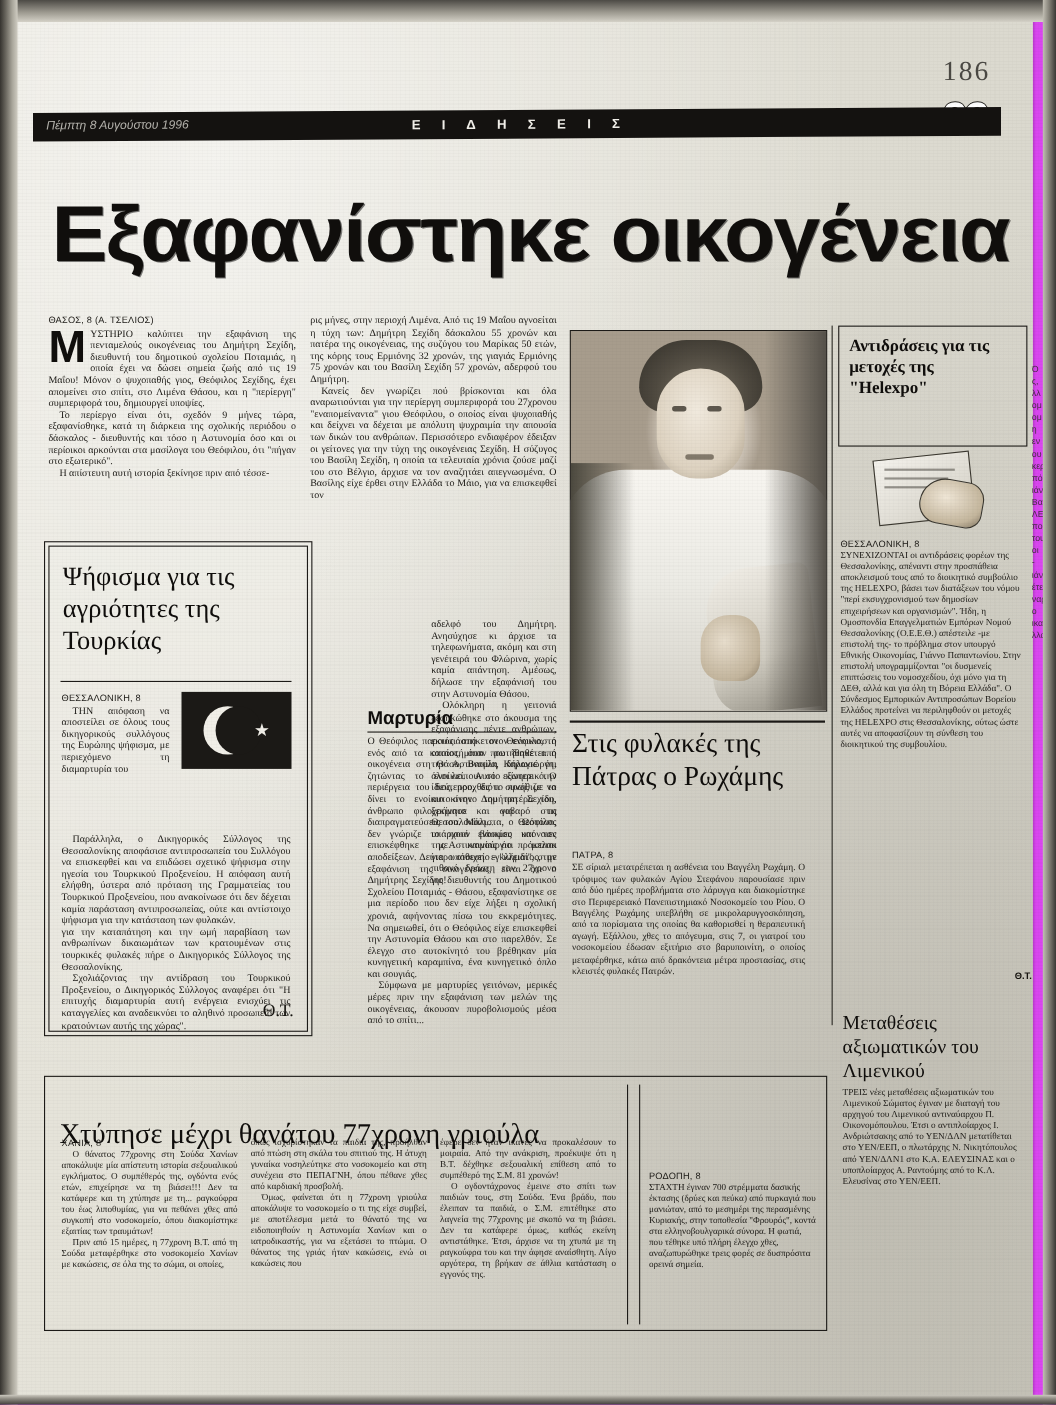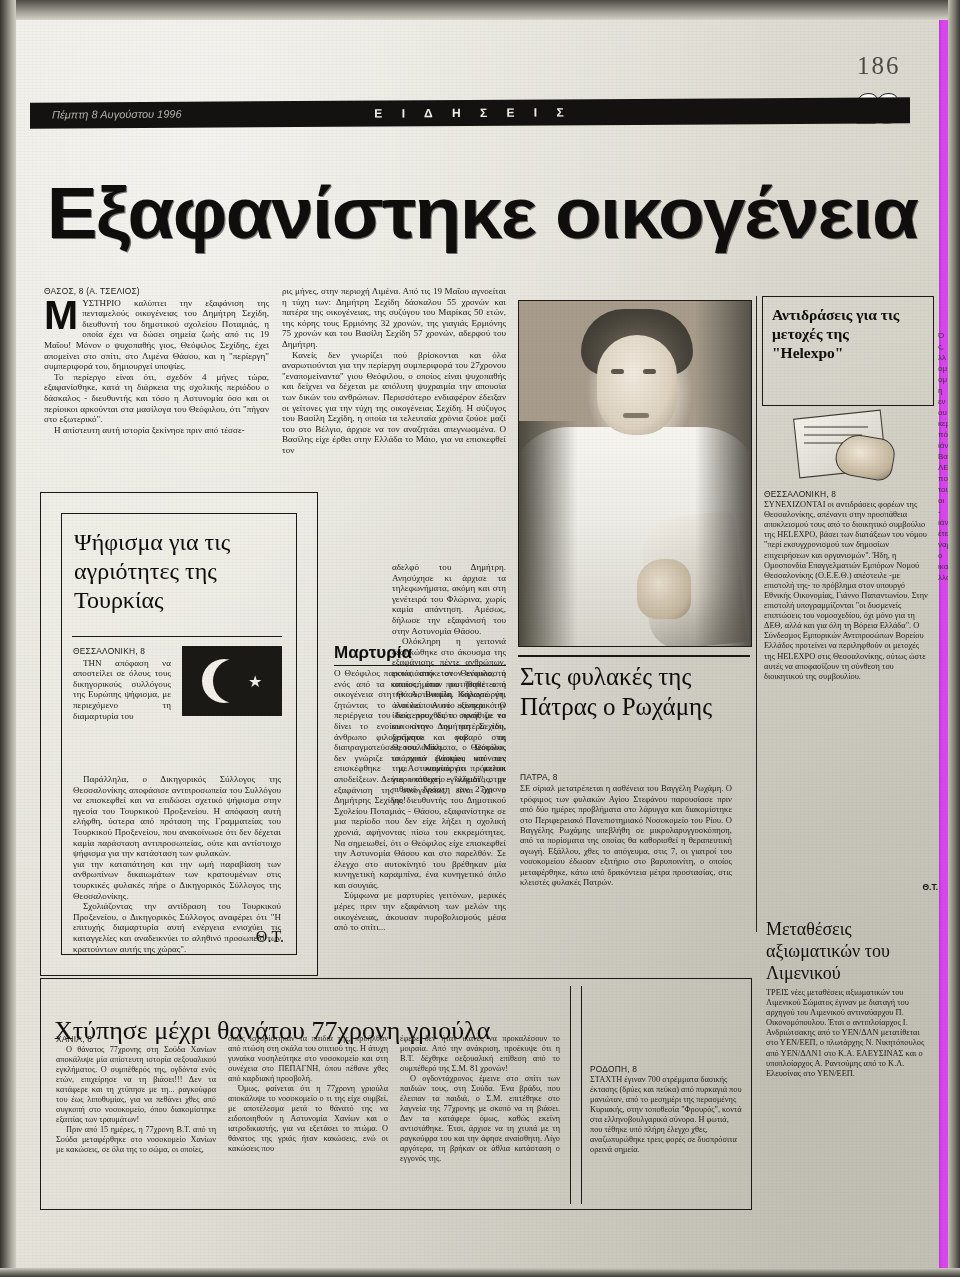--- a/index.html
+++ b/index.html
@@ -87,21 +87,21 @@
   
   #masthead {
     position: absolute;
     left: 30px; top: 100px;
     width: 880px; height: 26px;
     background: #141210;
     transform: skewY(-0.35deg);
   }
   #masthead .date {
     position: absolute;
-    left: 22px; top: 6px;
+    left: 12px; top: 6px;
     color: #cfcdc6;
     font-family: "Liberation Sans", sans-serif;
     font-style: italic;
     font-size: 11px;
     opacity: .85;
   }
   #masthead .section {
     position: absolute;
     left: 0; right: 0; top: 6px;
     text-align: center;
@@ -238,21 +238,21 @@
     border-radius: 26px 22px 18px 20px;
     background: radial-gradient(ellipse at 40% 40%, #e7ddcc 0%, #c2b49c 70%, #8d7f68 100%);
   }
 
   
   #psifisma {
     position: absolute;
     left: 40px; top: 492px;
     width: 236px; height: 442px;
     border: 1.5px solid #1c1a17;
-    padding: 20px;
+    padding: 3px;
     background: rgba(255,255,255,0.10);
   }
   #psifisma .inner { border: 1px solid #1c1a17; width: 100%; height: 100%; box-sizing: border-box; position: relative; }
   #psifisma .ttl {
     position:absolute; left:12px; top:14px; width:206px;
     font-family: "Liberation Serif", serif;
     font-size: 24px; line-height: 29px; color:#0f0d0b;
   }
   #psifisma .rule {
     position:absolute; left:10px; top:122px; width:210px; height:1.4px; background:#1c1a17;
@@ -374,21 +374,21 @@
     <div class="date">Πέμπτη 8 Αυγούστου 1996</div>
     <div class="section">Ε Ι Δ Η Σ Ε Ι Σ</div>
   </div>
 
 
   <div id="headline">Εξαφανίστηκε οικογένεια</div>
 
   <div id="art1-c1" class="col-body">
     <span class="dateline">ΘΑΣΟΣ, 8 (Α. ΤΣΕΛΙΟΣ)</span>
     <p style="text-indent:0"><span class="dropcap">Μ</span><span>ΥΣΤΗΡΙΟ καλύπτει την εξαφάνιση της πενταμελούς οικογένειας του Δημήτρη Σεχίδη, διευθυντή του δημοτικού σχολείου Ποταμιάς, η οποία έχει να δώσει σημεία ζωής από τις 19 Μαΐου! Μόνον ο ψυχοπαθής γιος, Θεόφιλος Σεχίδης, έχει απομείνει στο σπίτι, στο Λιμένα Θάσου, και η "περίεργη" συμπεριφορά του, δημιουργεί υποψίες.</span></p>
-    <p>Το περίεργο είναι ότι, σχεδόν 4 μήνες τώρα, εξαφανίσθηκε, κατά τη διάρκεια της σχολικής περιόδου ο δάσκαλος - διευθυντής και τόσο η Αστυνομία όσο και οι περίοικοι αρκούνται στα μασίλογα του Θεόφιλου, ότι "πήγαν στο εξωτερικό".</p>
+    <p>Το περίεργο είναι ότι, σχεδόν 9 μήνες τώρα, εξαφανίσθηκε, κατά τη διάρκεια της σχολικής περιόδου ο δάσκαλος - διευθυντής και τόσο η Αστυνομία όσο και οι περίοικοι αρκούνται στα μασίλογα του Θεόφιλου, ότι "πήγαν στο εξωτερικό".</p>
     <p>Η απίστευτη αυτή ιστορία ξεκίνησε πριν από τέσσε-</p>
   </div>
 
   <div id="art1-c2" class="col-body">
     <p style="text-indent:0">ρις μήνες, στην περιοχή Λιμένα. Από τις 19 Μαΐου αγνοείται η τύχη των: Δημήτρη Σεχίδη δάσκαλου 55 χρονών και πατέρα της οικογένειας, της συζύγου του Μαρίκας 50 ετών, της κόρης τους Ερμιόνης 32 χρονών, της γιαγιάς Ερμιόνης 75 χρονών και του Βασίλη Σεχίδη 57 χρονών, αδερφού του Δημήτρη.</p>
     <p>Κανείς δεν γνωρίζει πού βρίσκονται και όλα αναρωτιούνται για την περίεργη συμπεριφορά του 27χρονου "εναπομείναντα" γιου Θεόφιλου, ο οποίος είναι ψυχοπαθής και δείχνει να δέχεται με απόλυτη ψυχραιμία την απουσία των δικών του ανθρώπων. Περισσότερο ενδιαφέρον έδειξαν οι γείτονες για την τύχη της οικογένειας Σεχίδη. Η σύζυγος του Βασίλη Σεχίδη, η οποία τα τελευταία χρόνια ζούσε μαζί του στο Βέλγιο, άρχισε να τον αναζητάει απεγνωσμένα. Ο Βασίλης είχε έρθει στην Ελλάδα το Μάιο, για να επισκεφθεί τον</p>
   </div>
 
   <div id="art1-c3" class="col-body">
     <p style="text-indent:0">αδελφό του Δημήτρη. Ανησύχησε κι άρχισε τα τηλεφωνήματα, ακόμη και στη γενέτειρά του Φλώρινα, χωρίς καμία απάντηση. Αμέσως, δήλωσε την εξαφάνισή του στην Αστυνομία Θάσου.</p>

